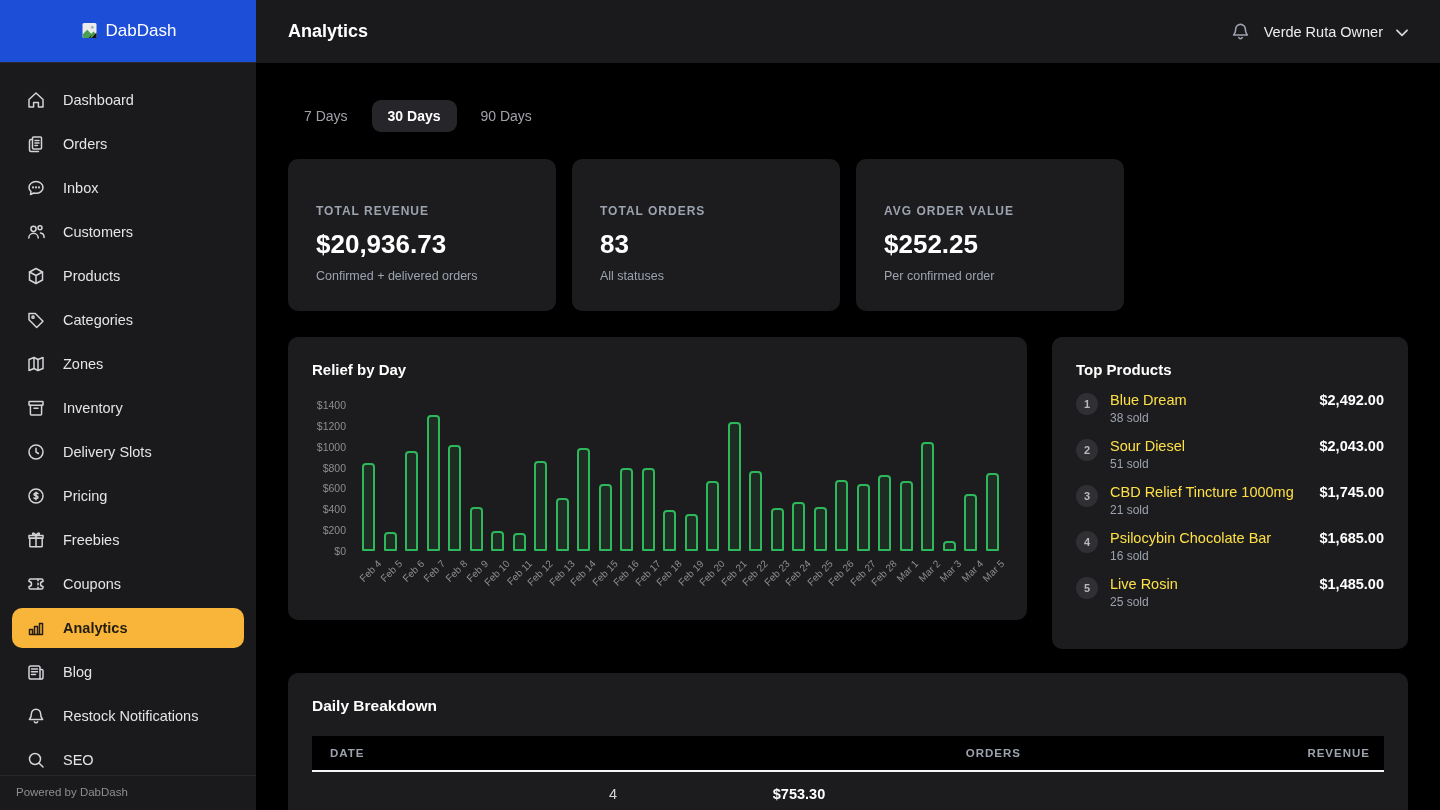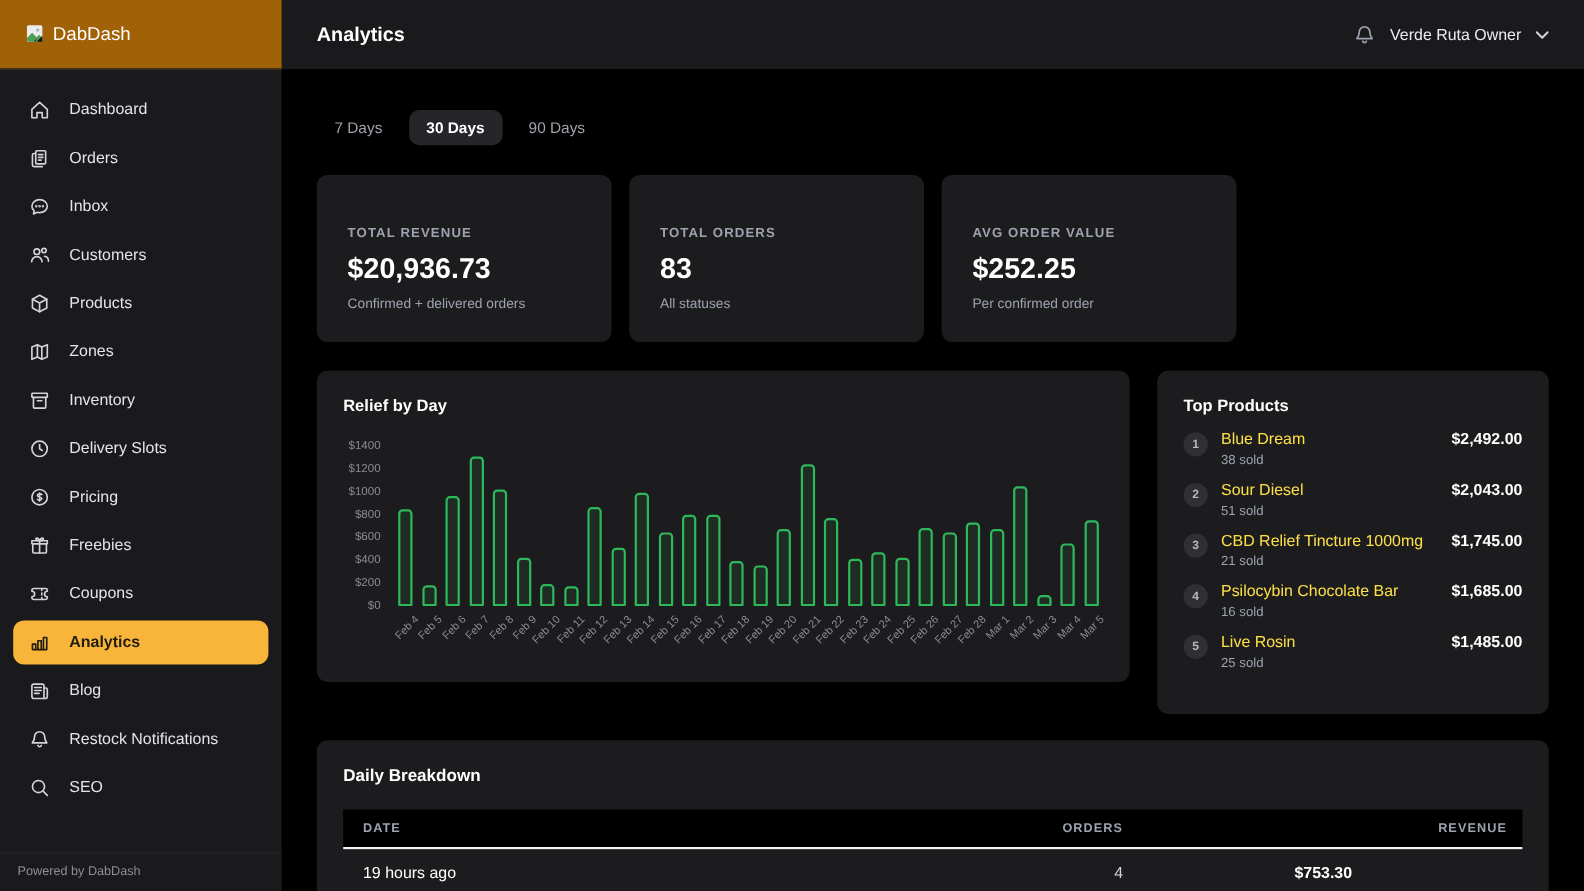--- a/index.html
+++ b/index.html
@@ -2,21 +2,21 @@
 <html><head>
 <meta charset="utf-8">
 <style>
   * { margin:0; padding:0; box-sizing:border-box; }
   html,body { width:1440px; height:810px; overflow:hidden; background:#000; }
   body { font-family:"Liberation Sans","DejaVu Sans",sans-serif; -webkit-font-smoothing:antialiased; }
   .app { width:1440px; height:810px; display:flex; background:#000; }
 
   
   .sidebar { width:256px; flex:0 0 256px; background:#1a1a1c; position:relative; display:flex; flex-direction:column; }
-  .logo { height:63px; flex:0 0 63px; background:#a16207; border-bottom:1px solid #27272a; display:flex; align-items:center; padding:0 22px; gap:3px; color:#fff; font-size:17px; font-weight:500; cursor:pointer; }
+  .logo { height:63px; flex:0 0 63px; background:#1d4ed8; border-bottom:1px solid #27272a; display:flex; align-items:center; padding:0 22px; gap:3px; color:#fff; font-size:17px; font-weight:500; cursor:pointer;justify-content:center; }
   .nav { padding:17px 12px 0; flex:1; }
   .nav-item { height:40px; margin-bottom:4px; border-radius:10px; display:flex; align-items:center; gap:17px; padding:0 14px; color:#e4e4e7; font-size:14.5px; font-weight:400; cursor:pointer; }
   .nav-item .nicon { width:20px; height:20px; color:#d4d4d8; flex:0 0 20px; display:flex; }
   .nav-item.active { background:#f9b43a; color:#211d11; font-weight:700; }
   .nav-item.active .nicon { color:#211d11; }
   .nicon svg { width:20px; height:20px; stroke:currentColor; fill:none; stroke-width:1.5; stroke-linecap:round; stroke-linejoin:round; }
   .sidebar-footer { position:absolute; left:0; right:0; bottom:0; border-top:1px solid #27272a; padding:10px 16px 12px; color:#8e8e93; font-size:11.5px; background:#1a1a1c; }
 
   
   .main { flex:1; display:flex; flex-direction:column; min-width:0; }
@@ -135,20 +135,29 @@
         <span>Customers</span>
       </div>
       <div class="nav-item">
         <span class="nicon">
             <svg viewBox="0 0 20 20">
               <path d="M10 2.5 16.5 6v8L10 17.5 3.5 14V6Z"></path>
               <path d="M3.5 6 10 9.5 16.5 6M10 9.5v8"></path>
             </svg>
           </span>
         <span>Products</span>
+      </div>
+      <div class="nav-item">
+        <span class="nicon">
+            <svg viewBox="0 0 20 20">
+              <path d="M3 3.5h6.3L17 11.2l-6.3 6.3L3 9.8Z"></path>
+              <circle cx="7" cy="7.2" r="1.1"></circle>
+            </svg>
+          </span>
+        <span>Categories</span>
       </div>
       <div class="nav-item">
         <span class="nicon">
             <svg viewBox="0 0 20 20">
               <path d="M3 5.5 8 3.5l4 2 5-2v11l-5 2-4-2-5 2Z"></path>
               <path d="M8 3.5v11M12 5.5v11"></path>
             </svg>
           </span>
         <span>Zones</span>
       </div>
@@ -536,21 +545,20 @@
       </div>
 
       <div class="db-card">
         <div class="card-title" style="font-size:15.5px;">Daily Breakdown</div>
         <div class="db-header">
           <div class="col-date">DATE</div>
           <div class="col-orders">ORDERS</div>
           <div class="col-revenue">REVENUE</div>
         </div>
         <div class="db-row">
-          <div class="col-date">19 hours ago</div>
           <div class="col-orders">4</div>
           <div class="col-revenue">$753.30</div>
         </div>
       </div>
 
     </div>
   </div>
 </div>
 
 </body></html>

